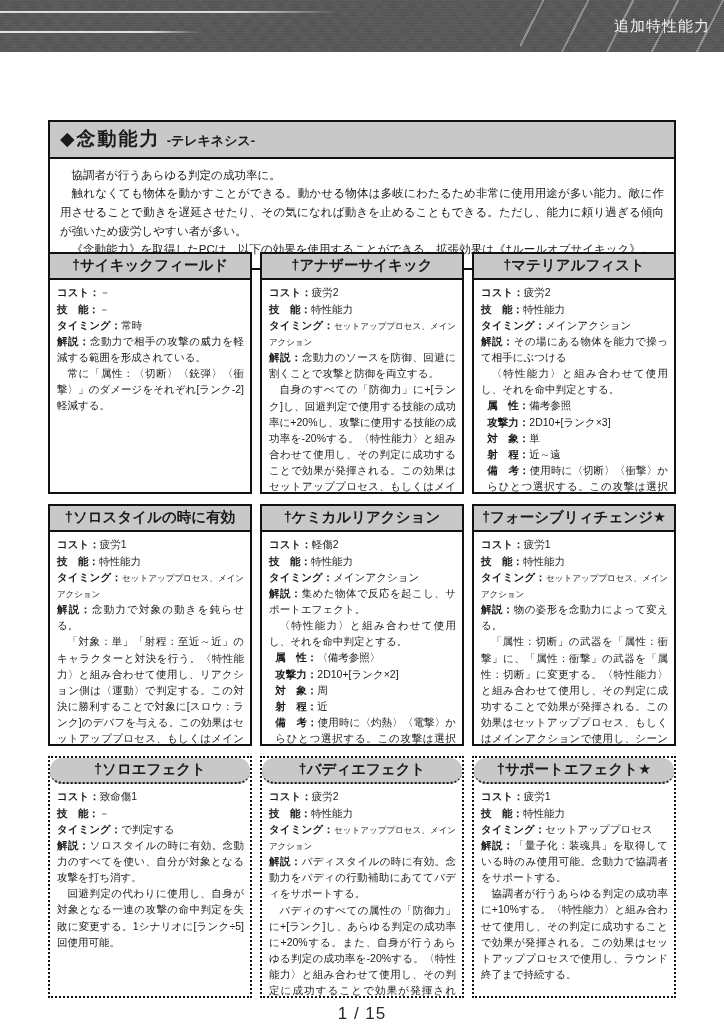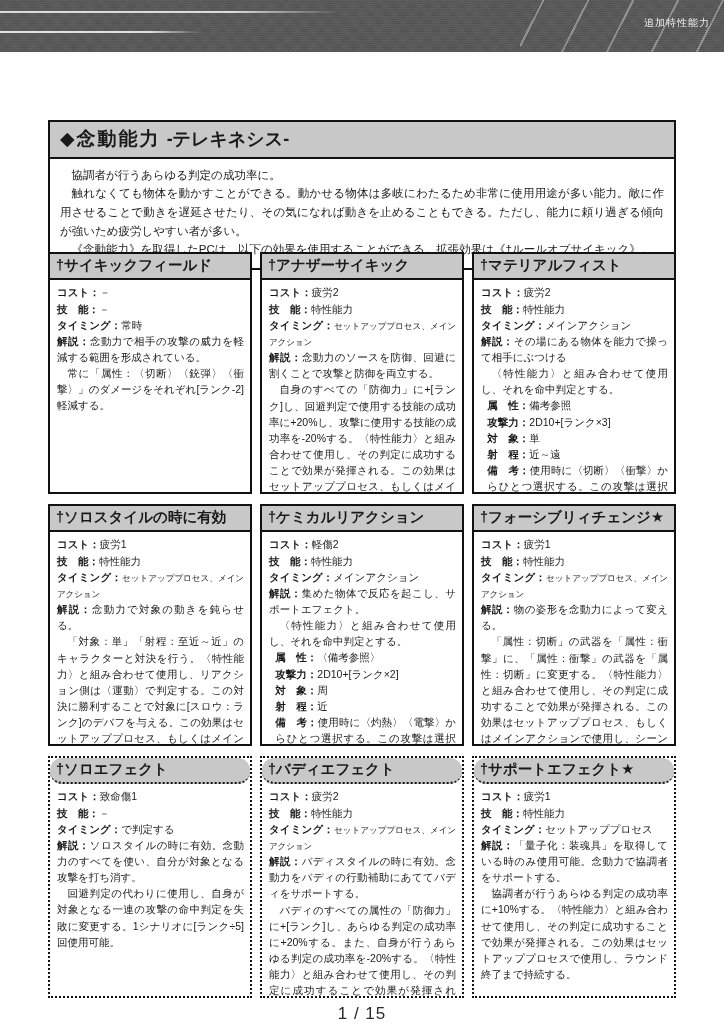--- a/index.html
+++ b/index.html
@@ -65,21 +65,21 @@
     left: 0;
     top: 31px;
     width: 200px;
     height: 2px;
     background: linear-gradient(to right, rgba(235,235,235,0.95) 0%, rgba(235,235,235,0.92) 75%, rgba(235,235,235,0) 100%);
   }
   .header-title {
     position: absolute;
     right: 14px;
     top: 18px;
-    font-size: 10px;
+    font-size: 15px;
     letter-spacing: 1px;
     color: #f0f0f0;
     line-height: 1;
   }
 
   
   .page {
     position: relative;
     padding: 0;
   }
@@ -97,21 +97,21 @@
   .intro-title {
     background: #c8c8c8;
     border-bottom: 2px solid #111;
     padding: 6px 10px 7px 10px;
     font-weight: bold;
     font-size: 19px;
     letter-spacing: 2px;
     line-height: 1.15;
   }
   .intro-title .sub {
-    font-size: 18px;
+    font-size: 13px;
     letter-spacing: 0;
     margin-left: 6px;
   }
   .intro-body {
     padding: 7px 10px 9px 10px;
     font-size: 11.5px;
     line-height: 1.62;
     text-align: justify;
   }
   .intro-body p {
@@ -143,20 +143,21 @@
     border: 2px dotted #111;
   }
   .card-title {
     background: #c8c8c8;
     border-bottom: 2px solid #111;
     padding: 3px 6px 4px 6px;
     font-weight: bold;
     font-size: 14.5px;
     line-height: 1.2;
     white-space: nowrap;
+    text-align: center;
   }
   .card.dotted > .card-title {
     border-bottom: 2px dotted #111;
     border-radius: 12px;
   }
   .card-body {
     padding: 4px 6px 4px 7px;
     font-size: 10.5px;
     line-height: 1.54;
     text-align: justify;

